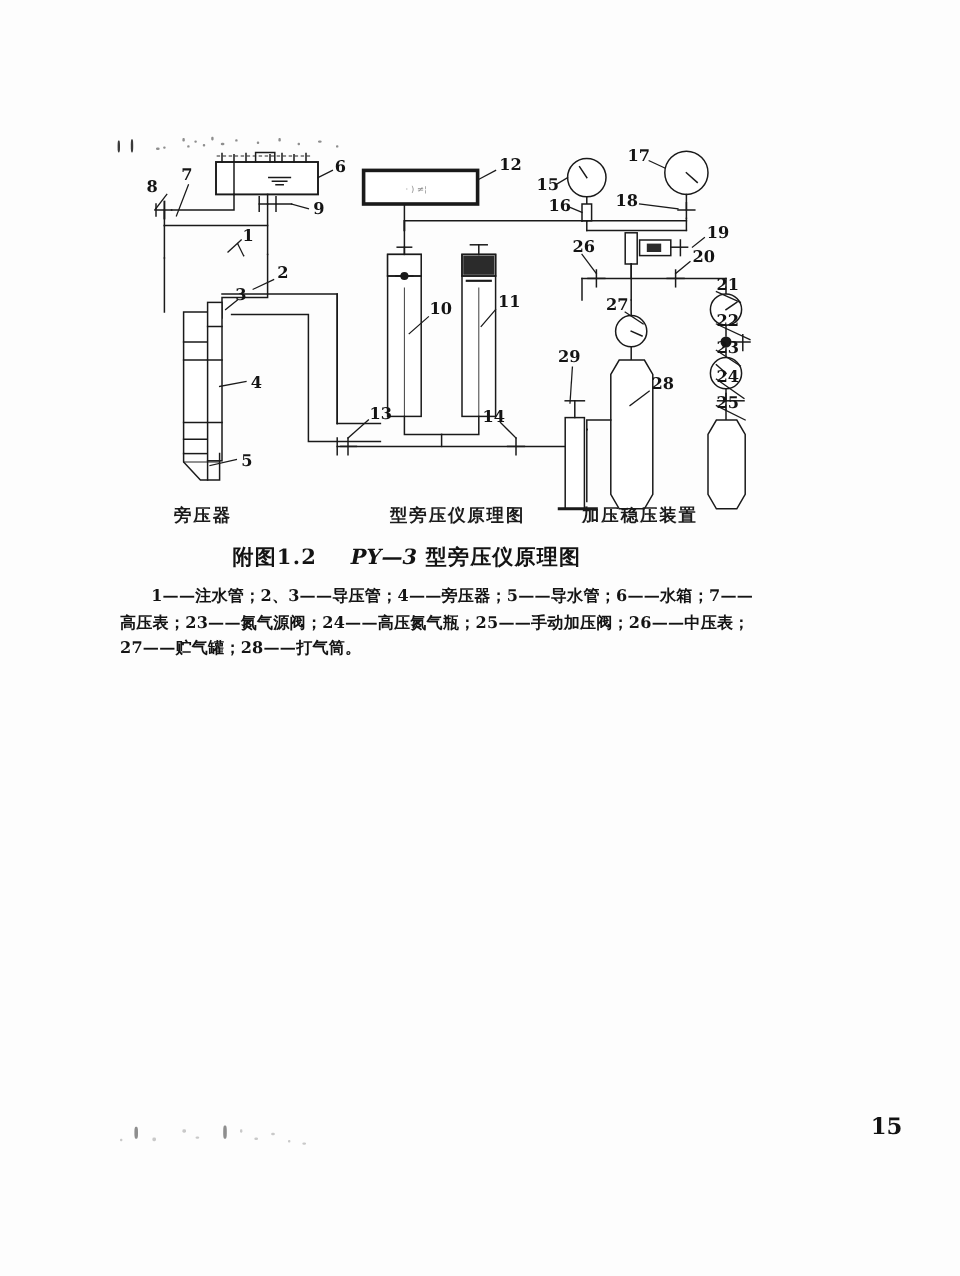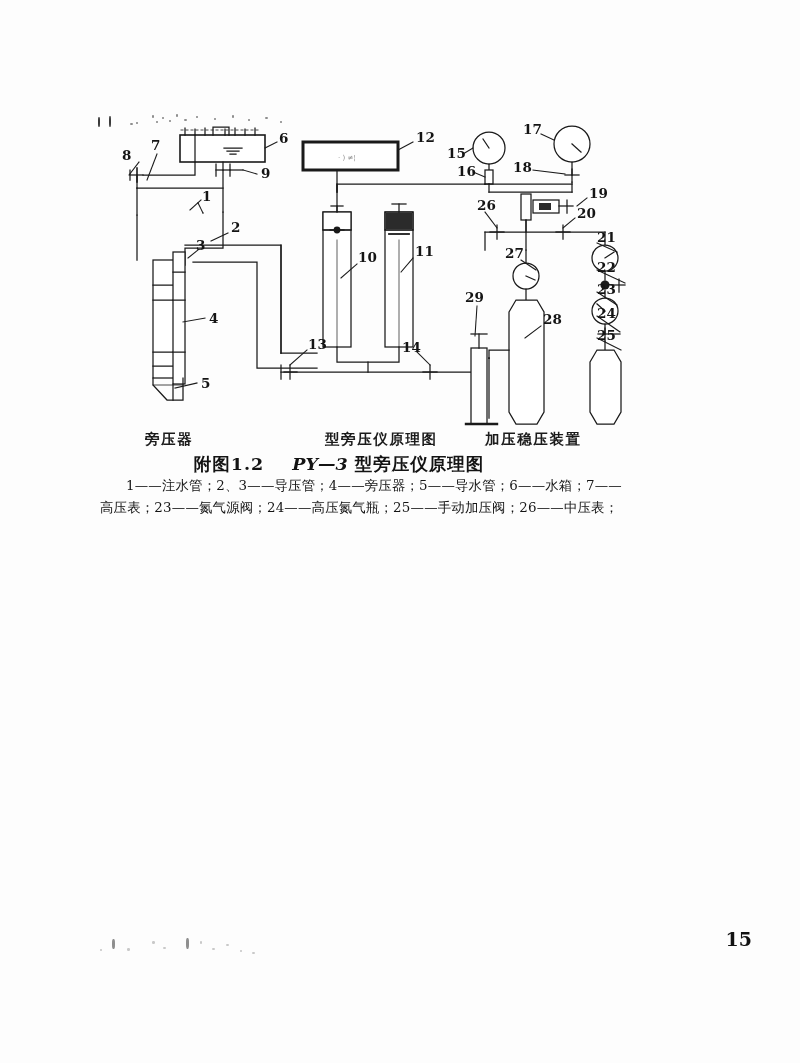--- a/index.html
+++ b/index.html
@@ -27,21 +27,21 @@
     top: 100px;
     width: 630px;
     height: 345px;
   }
   .figure-wrap svg { display: block; }
 
   
   .section-labels {
     position: absolute;
     left: 85px;
-    top: 430px;
+    top: 420px;
     width: 630px;
     height: 26px;
   }
   .sec-label {
     position: absolute;
     font-family: "DejaVu Serif", serif;
     font-weight: 700;
     font-size: 14.5px;
     letter-spacing: 1.6px;
     color: #1b1b1b;
@@ -68,24 +68,24 @@
     font-family: "DejaVu Serif", serif;
     font-style: italic;
     font-weight: 700;
     letter-spacing: 0;
   }
 
   
   .caption {
     position: absolute;
     left: 100px;
-    top: 475px;
+    top: 487px;
     width: 600px;
     font-family: "DejaVu Serif", serif;
-    font-weight: 400;
+    font-weight: 700;
     font-size: 13.4px;
     line-height: 21.5px;
     color: #141414;
     letter-spacing: 0.2px;
   }
   .caption p { margin: 0; white-space: pre-wrap; }
   .caption p.first { text-indent: 26px; }
 
   
   .folio {
@@ -459,20 +459,21 @@
   <div class="fig-title">
     <span>附图1.2</span>
     <span style="display:inline-block;width:14px"></span>
     <span class="pyn">PY—3</span>
     <span>型旁压仪原理图</span>
   </div>
 
   <div class="caption">
     <p class="first">1——注水管；2、3——导压管；4——旁压器；5——导水管；6——水箱；7——</p>
     <p>高压表；23——氮气源阀；24——高压氮气瓶；25——手动加压阀；26——中压表；</p>
+    <p>27——贮气罐；28——打气筒。</p>
   </div>
 
   <div class="folio">15</div>
 
   <div>
     <div class="speck dark" style="left:98px;  top:117px; width:2px;  height:10px;"></div>
     <div class="speck dark" style="left:109px; top:116px; width:2px;  height:11px;"></div>
     <div class="speck" style="left:130px; top:123px; width:3px;  height:2px;"></div>
     <div class="speck" style="left:136px; top:122px; width:2px;  height:2px;"></div>
     <div class="speck" style="left:152px; top:115px; width:2px;  height:3px;"></div>

